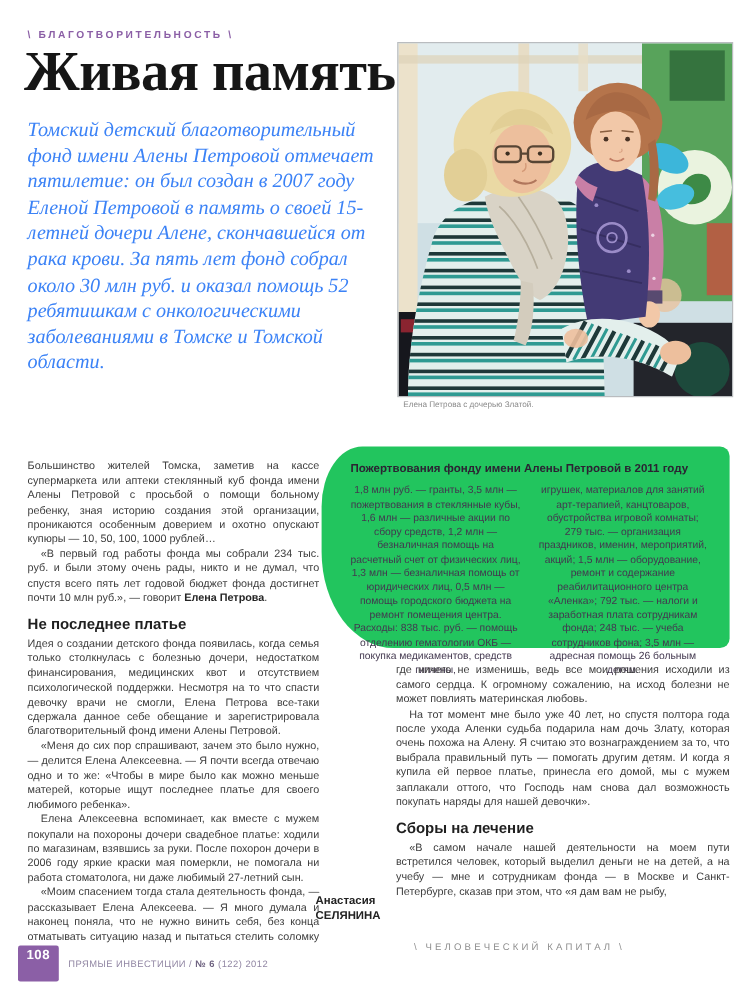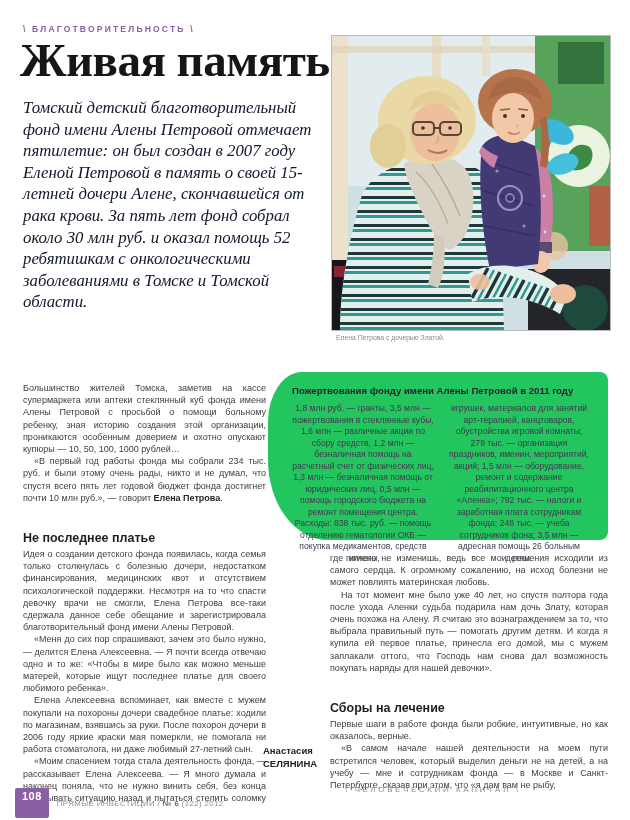--- a/index.html
+++ b/index.html
@@ -2,32 +2,32 @@
 <html><head>
 <meta charset="utf-8">
 <style>
   * { margin:0; padding:0; box-sizing:border-box; }
   html,body { background:#ffffff; }
   body { width:630px; height:820px; position:relative; font-family:"Liberation Sans", sans-serif; color:#3d3d3d; overflow:hidden; }
 
   .kicker { position:absolute; left:23px; top:24px; font-size:8.5px; font-weight:bold; letter-spacing:2.2px; color:#8b5fa6; }
   .page-title { position:absolute; left:20px; top:33px; font-family:"Liberation Serif", serif; font-weight:bold; font-size:47px; letter-spacing:-0.5px; color:#161616; }
 
-  .lead { position:absolute; left:23px; top:97px; width:292px; font-family:"Liberation Serif", serif; font-style:italic; font-size:16.8px; line-height:21.6px; color:#0f172a; }
+  .lead { position:absolute; left:23px; top:97px; width:292px; font-family:"Liberation Serif", serif; font-style:italic; font-size:16.8px; line-height:21.6px; color:#3b82f6; }
 
   .photo-frame { position:absolute; left:332px; top:36px; width:278px; height:294px; outline:1px solid #b9bcbf; }
   .photo-frame svg { display:block; width:100%; height:100%; }
   .photo-caption { position:absolute; left:336px; top:334px; font-size:6.8px; color:#8a8a8a; }
 
   .body-col { position:absolute; font-size:9px; line-height:12.2px; text-align:justify; color:#3d3d3d; }
   .body-col p.indent { text-indent:11px; }
   .body-col p b { color:#252525; }
   .col-left  { left:23px; top:382px; width:243px; }
   .col-right { left:330px; top:552px; width:278px; }
-  .subhead { font-size:12.5px; font-weight:bold; color:#1f1f1f; margin-top:27px; margin-bottom:3px; text-align:left; line-height:14px; }
+  .subhead { font-size:12.5px; font-weight:bold; color:#1f1f1f; margin-top:9px; margin-bottom:3px; text-align:left; line-height:14px; }
 
   .donation-box { position:absolute; left:268px; top:372px; width:340px; height:168px; background:#22c55e; border-radius:34px 8px 8px 60px / 50px 8px 8px 80px; padding:13px 18px 10px 24px; }
   .donation-title { font-size:9.6px; font-weight:bold; color:#2b2433; margin-bottom:7px; }
   .donation-cols { display:flex; gap:14px;align-items:flex-end; }
   .donation-col { flex:1; font-size:8.6px; line-height:11.5px; color:#43384f; text-align:center; }
 
   .author-block { position:absolute; left:263px; top:744px; width:64px; font-size:9.5px; font-weight:bold; line-height:13px; color:#222; text-align:left; }
   .author-last { text-transform:uppercase; }
 
   .footer-left { position:absolute; left:15px; top:788px; display:flex; align-items:center; gap:8px; }
@@ -178,21 +178,20 @@
   <div class="donation-cols">
     <div class="donation-col">1,8 млн руб. — гранты, 3,5 млн — пожертвования в стеклянные кубы, 1,6 млн — различные акции по сбору средств, 1,2 млн — безналичная помощь на расчетный счет от физических лиц, 1,3 млн — безналичная помощь от юридических лиц, 0,5 млн — помощь городского бюджета на ремонт помещения центра. Расходы: 838 тыс. руб. — помощь отделению гематологии ОКБ — покупка медикаментов, средств гигиены,</div>
     <div class="donation-col">игрушек, материалов для занятий арт-терапией, канцтоваров, обустройства игровой комнаты; 279 тыс. — организация праздников, именин, мероприятий, акций; 1,5 млн — оборудование, ремонт и содержание реабилитационного центра «Аленка»; 792 тыс. — налоги и заработная плата сотрудникам фонда; 248 тыс. — учеба сотрудников фона; 3,5 млн — адресная помощь 26 больным детям.</div>
   </div>
 </div>
 
 <div class="body-col col-right">
   <p>где ничего не изменишь, ведь все мои решения исходили из самого сердца. К огромному сожалению, на исход болезни не может повлиять материнская любовь.</p>
   <p class="indent">На тот момент мне было уже 40 лет, но спустя полтора года после ухода Аленки судьба подарила нам дочь Злату, которая очень похожа на Алену. Я считаю это вознаграждением за то, что выбрала правильный путь — помогать другим детям. И когда я купила ей первое платье, принесла его домой, мы с мужем заплакали оттого, что Господь нам снова дал возможность покупать наряды для нашей девочки».</p>
   <h3 class="subhead">Сборы на лечение</h3>
-  <p>Первые шаги в работе фонда были робкие, интуитивные, но как оказалось, верные.</p>
   <p class="indent">«В самом начале нашей деятельности на моем пути встретился человек, который выделил деньги не на детей, а на учебу — мне и сотрудникам фонда — в Москве и Санкт-Петербурге, сказав при этом, что «я дам вам не рыбу,</p>
 </div>
 
 <div class="author-block">
   <div>Анастасия</div>
   <div class="author-last">СЕЛЯНИНА</div>
 </div>
 
 <div class="footer-left">
   <span class="page-number">108</span>

